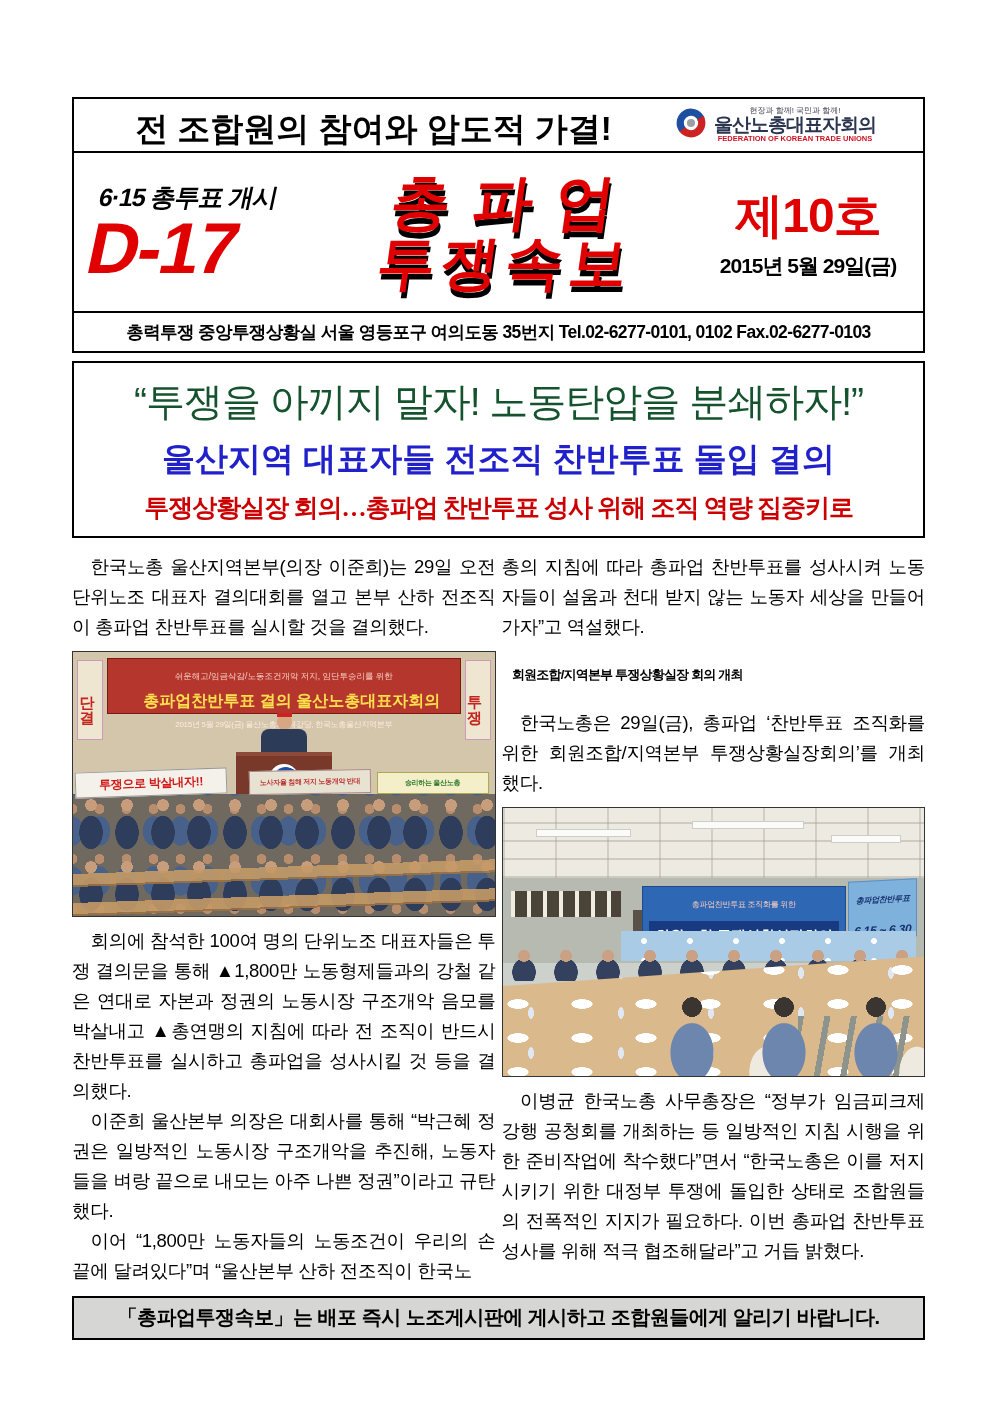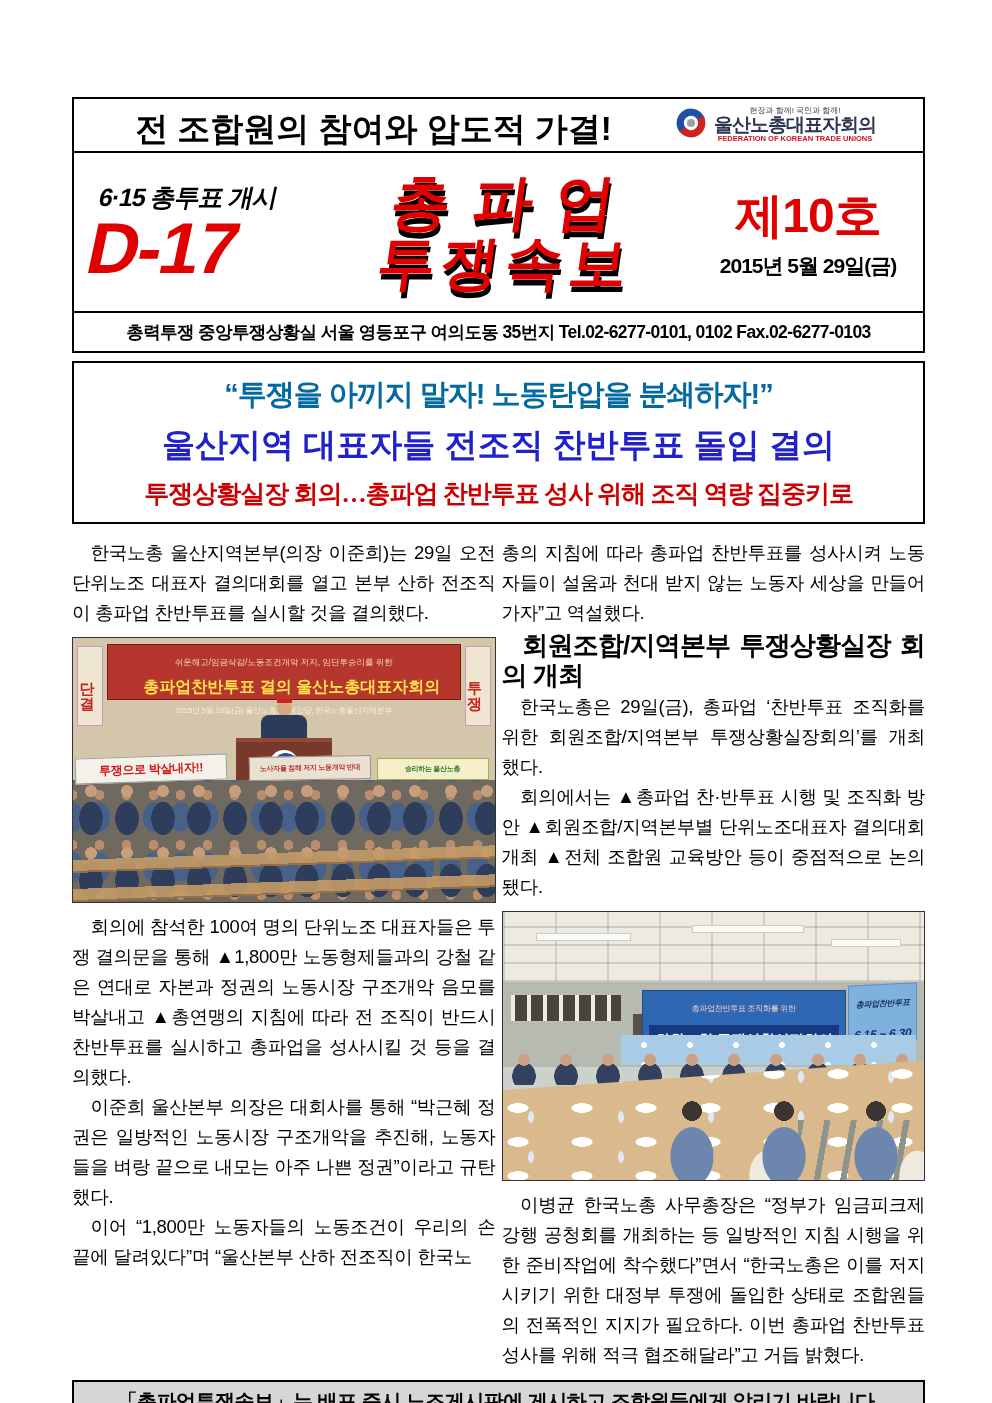--- a/index.html
+++ b/index.html
@@ -25,30 +25,30 @@
   .mh-title .t1{font-size:60px;letter-spacing:22px;}
   .mh-title .t2{font-size:58px;letter-spacing:6px;}
   .mh-right{width:230px;text-align:center;padding-right:0;}
   .mh-issue{font-size:48px;font-weight:900;color:#e00000;letter-spacing:-1px;}
   .mh-date{font-size:21px;font-weight:bold;margin-top:4px;letter-spacing:-1px;}
 
   .address-row{height:38px;line-height:38px;text-align:center;font-size:17.5px;font-weight:bold;letter-spacing:-0.6px;}
 
   
   .headline-box{border:2px solid #000;margin-top:8px;text-align:center;padding:12px 6px 12px;}
-  .hl1{font-size:29px;font-weight:700;color:#0369a1;letter-spacing:-1px;}
+  .hl1{font-size:39px;font-weight:400;color:#14532d;letter-spacing:-1px;}
   .hl2{font-size:33px;font-weight:900;color:#2121cc;margin-top:8px;letter-spacing:0px;}
   .hl3{font-family:"Liberation Serif","DejaVu Serif",serif;font-size:25px;font-weight:bold;color:#cc0000;margin-top:9px;letter-spacing:-1px;}
 
   
   .body-cols{display:flex;gap:6px;margin-top:14px;}
   .col{flex:1;font-size:18.5px;line-height:30px;text-align:justify;letter-spacing:-0.3px;}
   .col p{margin:0;text-indent:1em;}
   .col p.noindent{text-indent:0;}
-  .subhead{font-weight:900;font-size:26px;text-indent:0.8em;letter-spacing:-0.8px;margin:2px 0;}
+  .subhead{font-weight:900;font-size:13px;text-indent:0.8em;letter-spacing:-0.8px;margin:18px 0;}
 
   
   .photo{position:relative;overflow:hidden;border:1px solid #333;margin:9px 0;}
   .photo1{height:264px;background:linear-gradient(#d4c6ab 0 54%,#7e786c 54% 100%);}
   .p1-banner{position:absolute;left:34px;right:34px;top:6px;height:52px;background:#b5362c;border:1px solid #7a1812;text-align:center;color:#fff;padding-top:2px;}
   .p1-b-top{font-size:8.5px;color:#f6cfc4;letter-spacing:0px;}
   .p1-b-main{font-size:16px;font-weight:900;color:#ffe14d;letter-spacing:0px;line-height:1.2;padding-left:16px;}
   .p1-b-sub{font-size:8px;color:#ffe9e0;}
   .p1-side{position:absolute;top:8px;width:24px;height:78px;background:#efe6d2;color:#c2251d;font-weight:900;font-size:15px;writing-mode:vertical-rl;text-orientation:upright;text-align:center;border:1px solid #c9b;}
   .p1-side.left{left:4px;}
@@ -192,21 +192,20 @@
 
       <p>회의에 참석한 100여 명의 단위노조 대표자들은 투쟁 결의문을 통해 ▲1,800만 노동형제들과의 강철 같은 연대로 자본과 정권의 노동시장 구조개악 음모를 박살내고 ▲총연맹의 지침에 따라 전 조직이 반드시 찬반투표를 실시하고 총파업을 성사시킬 것 등을 결의했다.</p>
       <p>이준희 울산본부 의장은 대회사를 통해 “박근혜 정권은 일방적인 노동시장 구조개악을 추진해, 노동자들을 벼랑 끝으로 내모는 아주 나쁜 정권”이라고 규탄했다.</p>
       <p>이어 “1,800만 노동자들의 노동조건이 우리의 손 끝에 달려있다”며 “울산본부 산하 전조직이 한국노</p>
     </div>
 
     <div class="col">
       <p class="noindent">총의 지침에 따라 총파업 찬반투표를 성사시켜 노동자들이 설움과 천대 받지 않는 노동자 세상을 만들어가자”고 역설했다.</p>
       <div class="subhead">회원조합/지역본부 투쟁상황실장 회의 개최</div>
       <p>한국노총은 29일(금), 총파업 ‘찬반투표 조직화를 위한 회원조합/지역본부 투쟁상황실장회의’를 개최했다.</p>
-      <p>회의에서는 ▲총파업 찬·반투표 시행 및 조직화 방안 ▲회원조합/지역본부별 단위노조대표자 결의대회 개최 ▲전체 조합원 교육방안 등이 중점적으로 논의됐다.</p>
 
       <div class="photo photo2">
         <div class="p2-ceiling"></div>
         <div class="p2-light" style="left:8%;top:8%;width:22%;"></div>
         <div class="p2-light" style="left:45%;top:5%;width:26%;"></div>
         <div class="p2-light" style="left:78%;top:10%;width:16%;"></div>
         <div class="p2-portraits"></div>
         <div class="p2-speakerstand"></div>
         <div class="p2-flag"></div>
         <div class="p2-banner">

